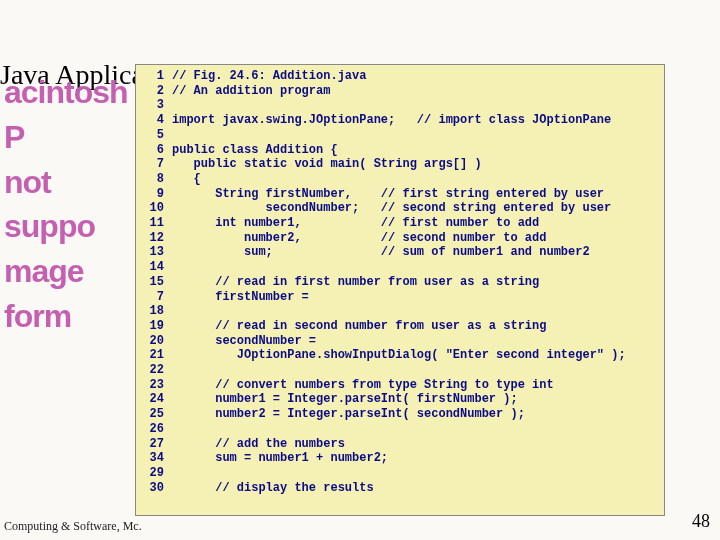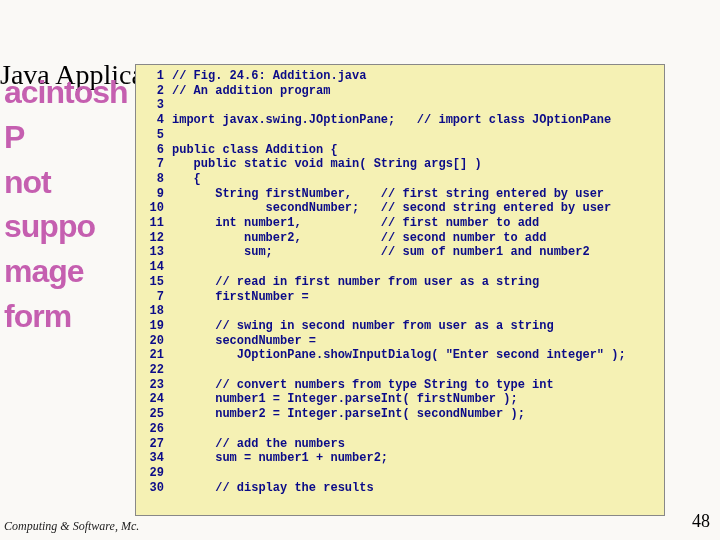--- a/index.html
+++ b/index.html
@@ -33,21 +33,20 @@
     color: #c55fb0;
     line-height: 1.4;
     letter-spacing: -1px;
   }
   .left-img-text span { display: block; }
   .footer-left {
     position: absolute;
     left: 4px;
     bottom: 6px;
     font-size: 12px;
-    font-style: italic;
     color: #222;
   }
   .page-num {
     position: absolute;
     right: 10px;
     bottom: 8px;
     font-size: 18px;
     color: #000;
     font-family: "Times New Roman", serif;
   }
@@ -104,21 +103,21 @@
     <div class="code-line"><span class="ln">8</span><span class="txt">   {</span></div>
     <div class="code-line"><span class="ln">9</span><span class="txt">      String firstNumber,    // first string entered by user</span></div>
     <div class="code-line"><span class="ln">10</span><span class="txt">             secondNumber;   // second string entered by user</span></div>
     <div class="code-line"><span class="ln">11</span><span class="txt">      int number1,           // first number to add</span></div>
     <div class="code-line"><span class="ln">12</span><span class="txt">          number2,           // second number to add</span></div>
     <div class="code-line"><span class="ln">13</span><span class="txt">          sum;               // sum of number1 and number2</span></div>
     <div class="code-line"><span class="ln">14</span><span class="txt"></span></div>
     <div class="code-line"><span class="ln">15</span><span class="txt">      // read in first number from user as a string</span></div>
     <div class="code-line"><span class="ln">7</span><span class="txt">      firstNumber =</span></div>
     <div class="code-line"><span class="ln">18</span><span class="txt"></span></div>
-    <div class="code-line"><span class="ln">19</span><span class="txt">      // swing in second number from user as a string</span></div>
+    <div class="code-line"><span class="ln">19</span><span class="txt">      // read in second number from user as a string</span></div>
     <div class="code-line"><span class="ln">20</span><span class="txt">      secondNumber =</span></div>
     <div class="code-line"><span class="ln">21</span><span class="txt">         JOptionPane.showInputDialog( "Enter second integer" );</span></div>
     <div class="code-line"><span class="ln">22</span><span class="txt"></span></div>
     <div class="code-line"><span class="ln">23</span><span class="txt">      // convert numbers from type String to type int</span></div>
     <div class="code-line"><span class="ln">24</span><span class="txt">      number1 = Integer.parseInt( firstNumber );</span></div>
     <div class="code-line"><span class="ln">25</span><span class="txt">      number2 = Integer.parseInt( secondNumber );</span></div>
     <div class="code-line"><span class="ln">26</span><span class="txt"></span></div>
     <div class="code-line"><span class="ln">27</span><span class="txt">      // add the numbers</span></div>
     <div class="code-line"><span class="ln">34</span><span class="txt">      sum = number1 + number2;</span></div>
     <div class="code-line"><span class="ln">29</span><span class="txt"></span></div>

